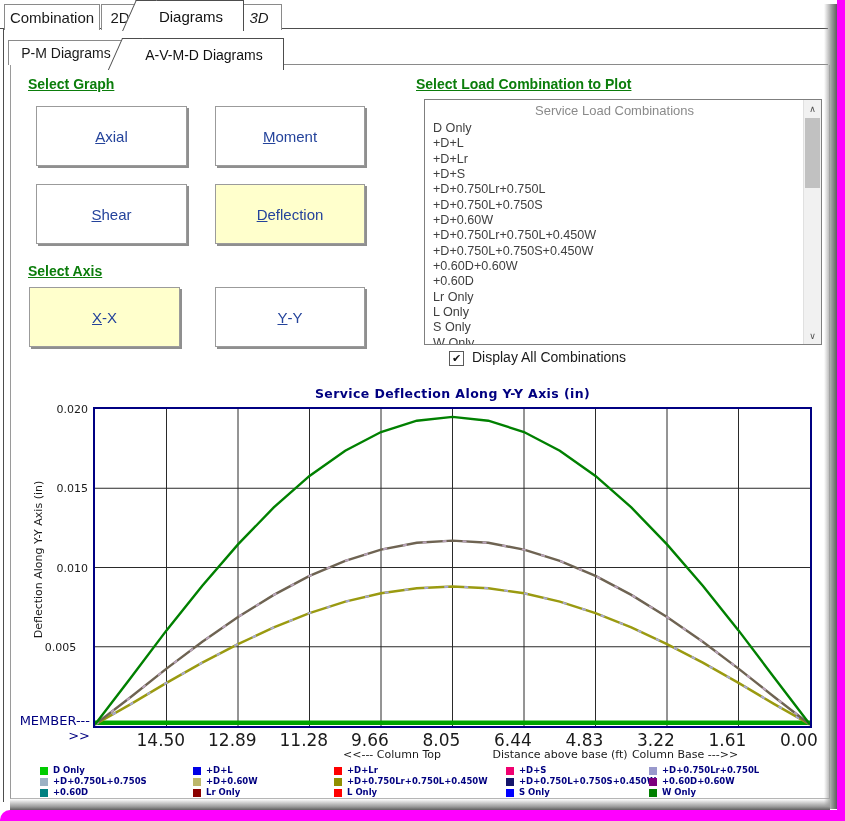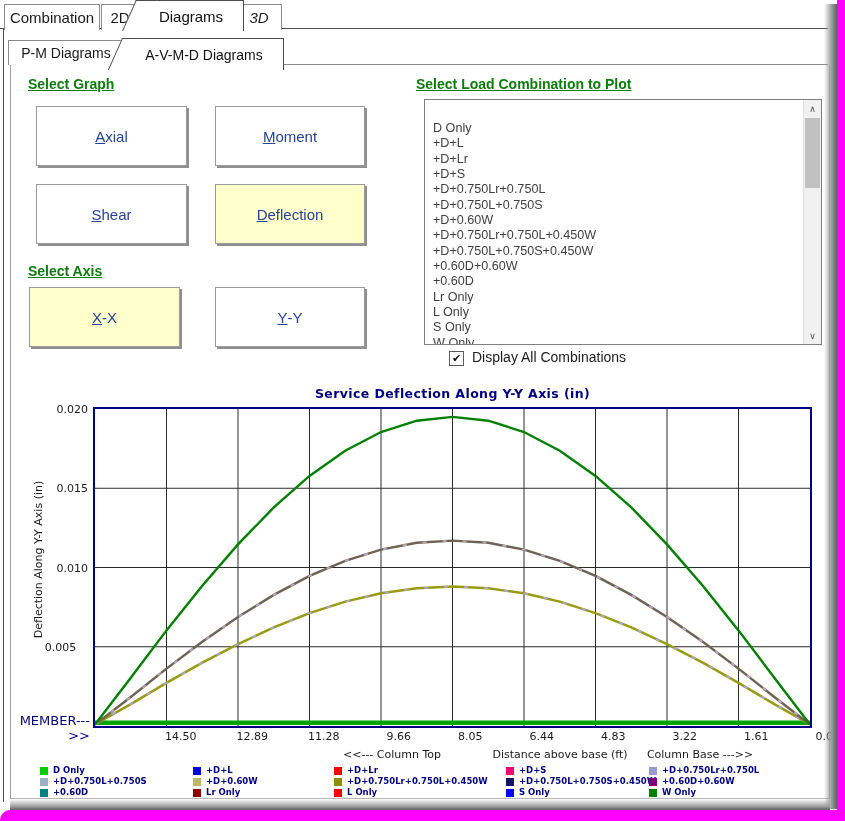--- a/index.html
+++ b/index.html
@@ -63,22 +63,22 @@
   .checkbox-label{position:absolute;left:472px;top:349px;font-size:14px;color:#1a1a1a;}
 
   
   .chart-title{position:absolute;left:95px;top:386px;width:715px;text-align:center;
      font-family:"DejaVu Sans",sans-serif;font-size:12.5px;font-weight:bold;color:#000080;
      letter-spacing:0.4px;}
   .plot{position:absolute;left:93px;top:407px;width:715px;height:317px;
      border:2px solid #000082;background:#ffffff;}
   .ytick{position:absolute;width:55px;text-align:right;font-family:"DejaVu Sans",sans-serif;
      font-size:11px;color:#1a1a1a;}
-  .xtick{position:absolute;width:60px;text-align:right;font-family:"DejaVu Sans",sans-serif;
-     font-size:11px;color:#1a1a1a;}
+  .xtick{position:absolute;width:60px;text-align:left;font-family:"DejaVu Sans",sans-serif;
+     font-size:17px;color:#1a1a1a;}
   .yaxis-title{position:absolute;left:-57px;top:553px;width:190px;text-align:center;
      transform:rotate(-90deg);transform-origin:center;font-family:"DejaVu Sans",sans-serif;
      font-size:11px;color:#1a1a1a;}
   .member-label{position:absolute;left:14px;top:713px;width:76px;text-align:right;
      font-family:"DejaVu Sans",sans-serif;font-size:13px;color:#000080;}
   .xcaption{position:absolute;top:748px;font-family:"DejaVu Sans",sans-serif;font-size:11px;
      color:#1a1a1a;text-align:center;transform:translateX(-50%);white-space:nowrap;}
 
   
   .legend-item{position:absolute;display:flex;align-items:center;white-space:nowrap;}
@@ -117,20 +117,21 @@
       <div class="opt-btn" style="left: 215px; top: 106px; width: 148px; height: 58px;"><u>M</u>oment</div>
       <div class="opt-btn" style="left: 36px; top: 184px; width: 149px; height: 58px;"><u>S</u>hear</div>
       <div class="opt-btn selected" style="left: 215px; top: 184px; width: 148px; height: 58px;"><u>D</u>eflection</div>
     </div>
   <div id="axis-buttons">
       <div class="opt-btn selected" style="left: 29px; top: 287px; width: 149px; height: 58px;"><u>X</u>-X</div>
       <div class="opt-btn" style="left: 215px; top: 287px; width: 148px; height: 58px;"><u>Y</u>-Y</div>
     </div>
 
   <div class="listbox">
+    <div class="list-header">Service Load Combinations</div>
     <div class="list-items" id="combo-list">
         <div class="list-item">D Only</div>
         <div class="list-item">+D+L</div>
         <div class="list-item">+D+Lr</div>
         <div class="list-item">+D+S</div>
         <div class="list-item">+D+0.750Lr+0.750L</div>
         <div class="list-item">+D+0.750L+0.750S</div>
         <div class="list-item">+D+0.60W</div>
         <div class="list-item">+D+0.750Lr+0.750L+0.450W</div>
         <div class="list-item">+D+0.750L+0.750S+0.450W</div>
@@ -190,21 +191,21 @@
       <div class="xtick" style="left: 422.5px; top: 730px;">8.05</div>
       <div class="xtick" style="left: 494px; top: 730px;">6.44</div>
       <div class="xtick" style="left: 565.5px; top: 730px;">4.83</div>
       <div class="xtick" style="left: 637px; top: 730px;">3.22</div>
       <div class="xtick" style="left: 708.5px; top: 730px;">1.61</div>
       <div class="xtick" style="left: 780px; top: 730px;">0.00</div>
     </div>
 
   <div class="xcaption" style="left:392px;">&lt;&lt;--- Column Top</div>
   <div class="xcaption" style="left:560px;">Distance above base  (ft)</div>
-  <div class="xcaption" style="left:700px;">Column Base ---&gt;&gt;</div>
+  <div class="xcaption" style="left:685px;">Column Base ---&gt;&gt;</div>
 
   <div id="legend">
       <div class="legend-item" style="left: 40px; top: 766px;">
         <span class="legend-swatch" style="background: rgb(0, 204, 0);"></span>
         <span class="legend-label">D Only</span>
       </div>
       <div class="legend-item" style="left: 40px; top: 777px;">
         <span class="legend-swatch" style="background: rgb(156, 178, 196);"></span>
         <span class="legend-label">+D+0.750L+0.750S</span>
       </div>

